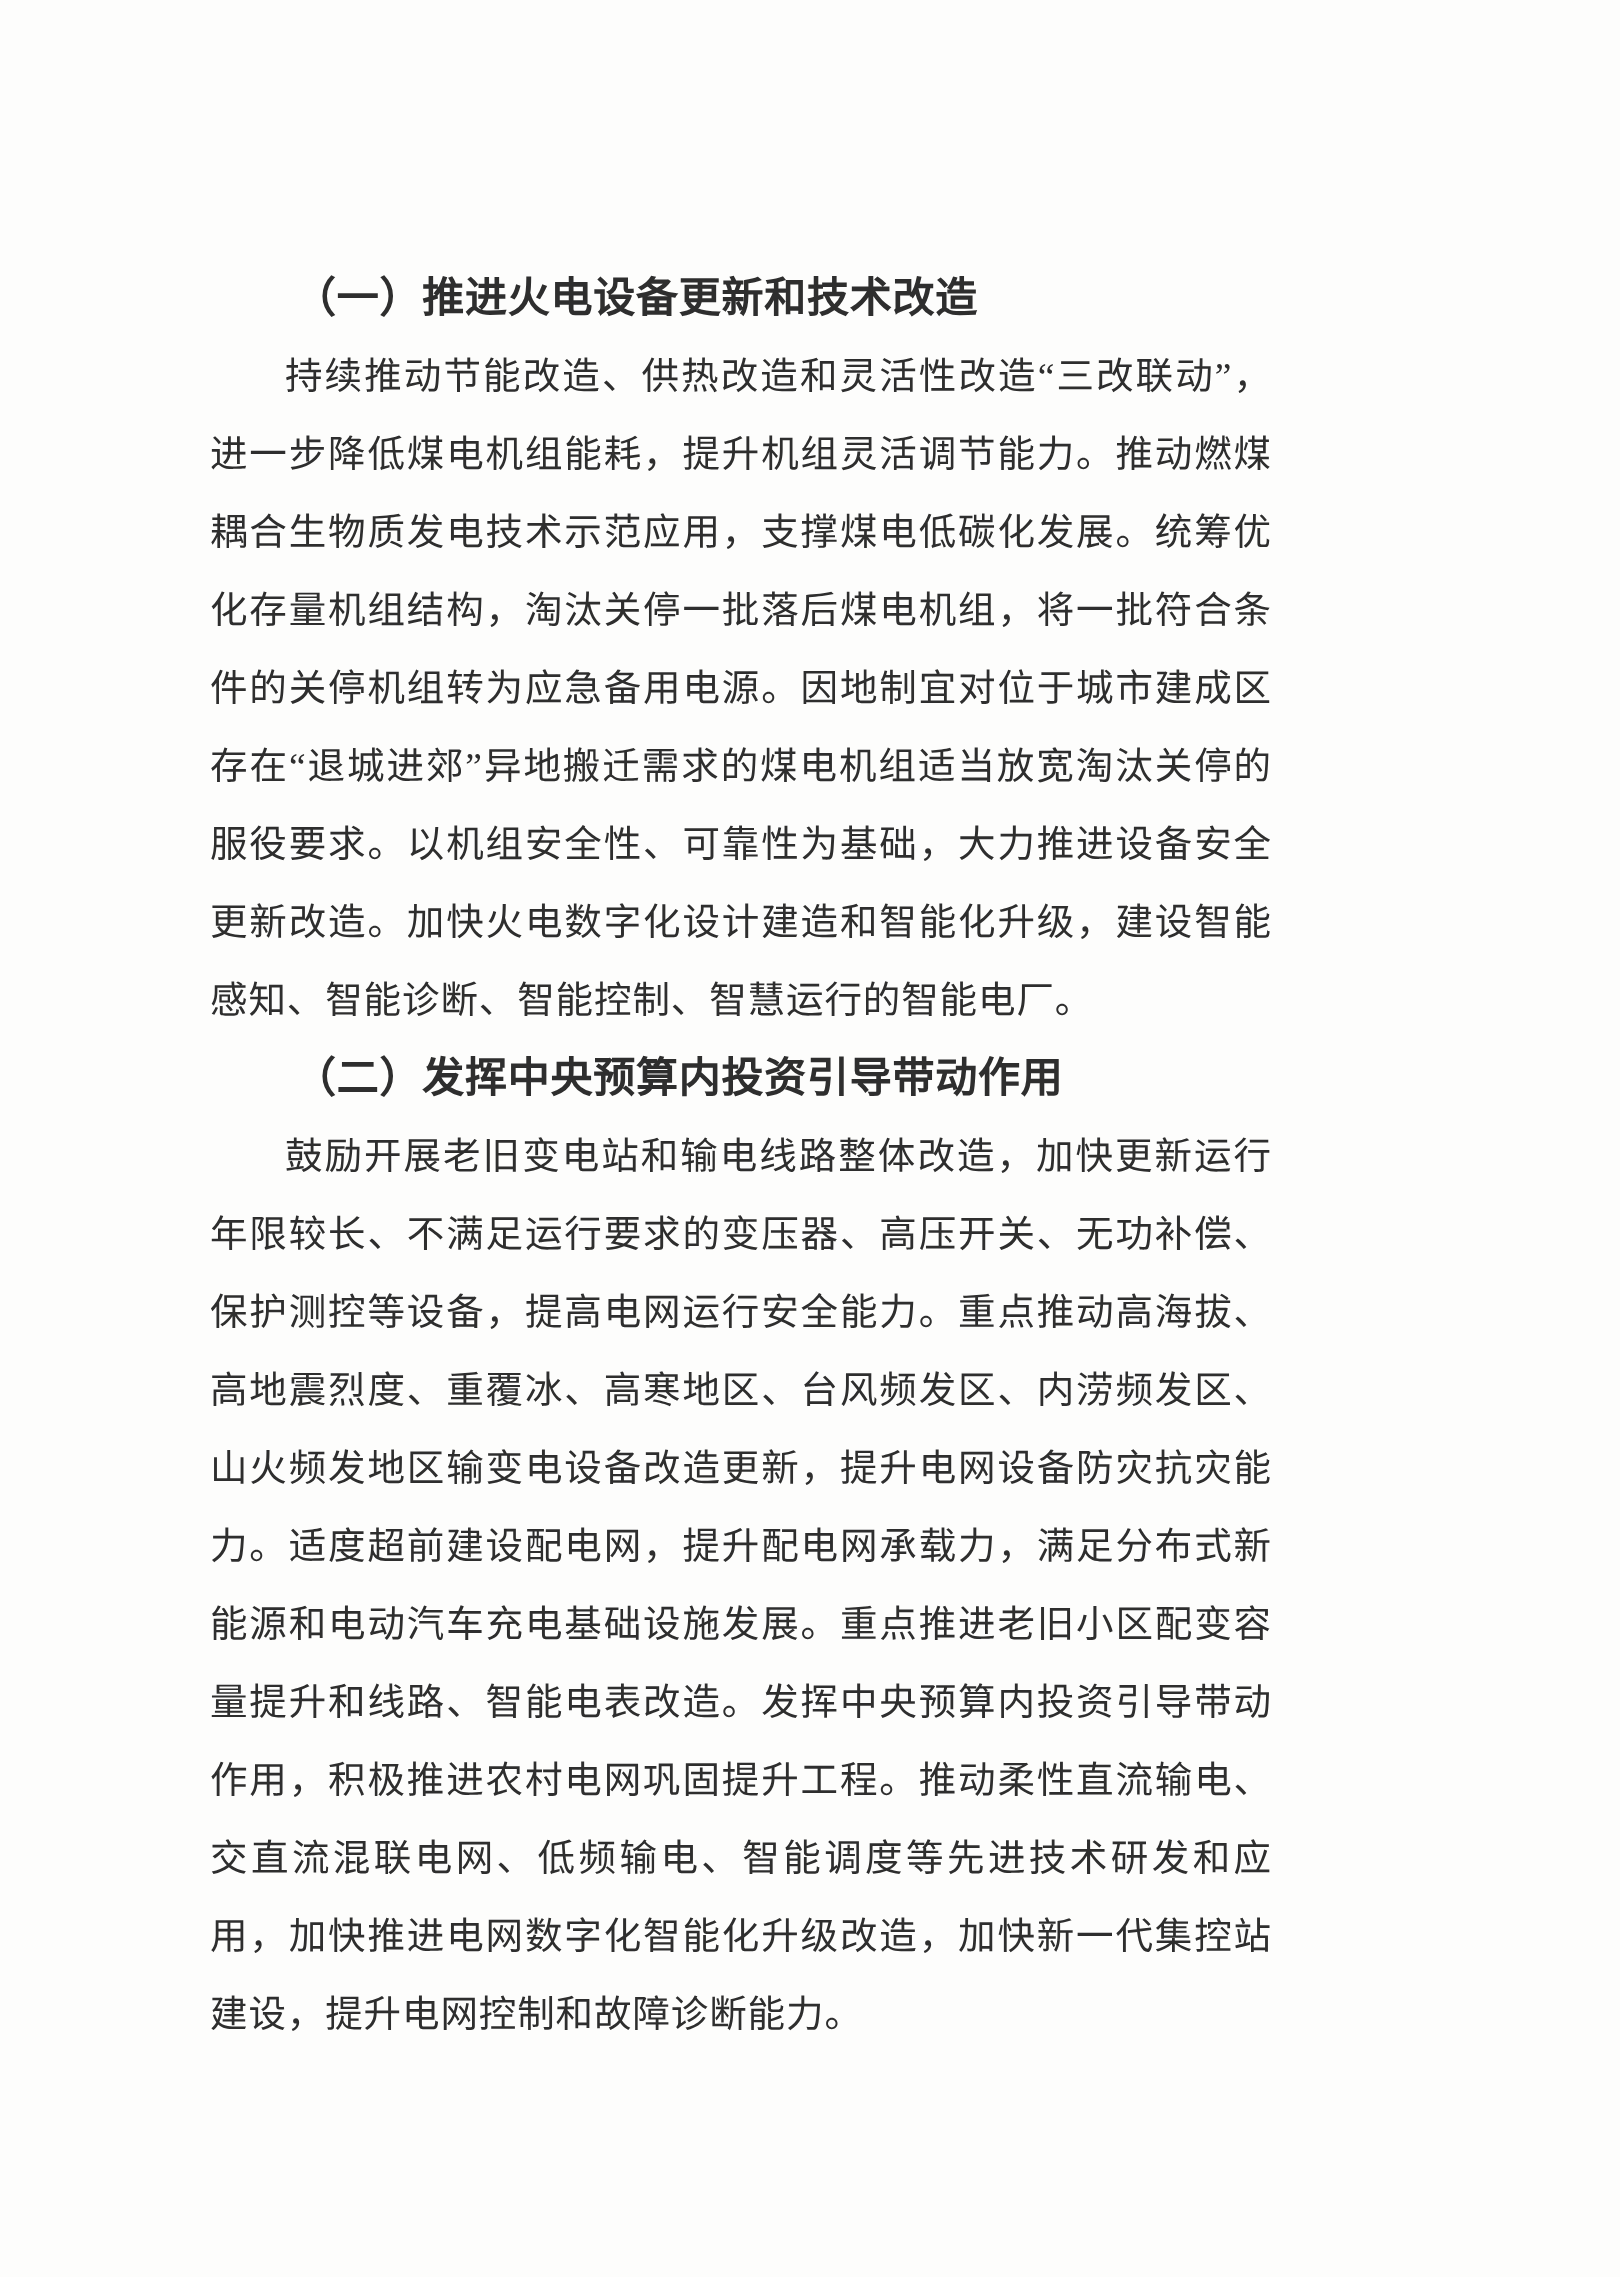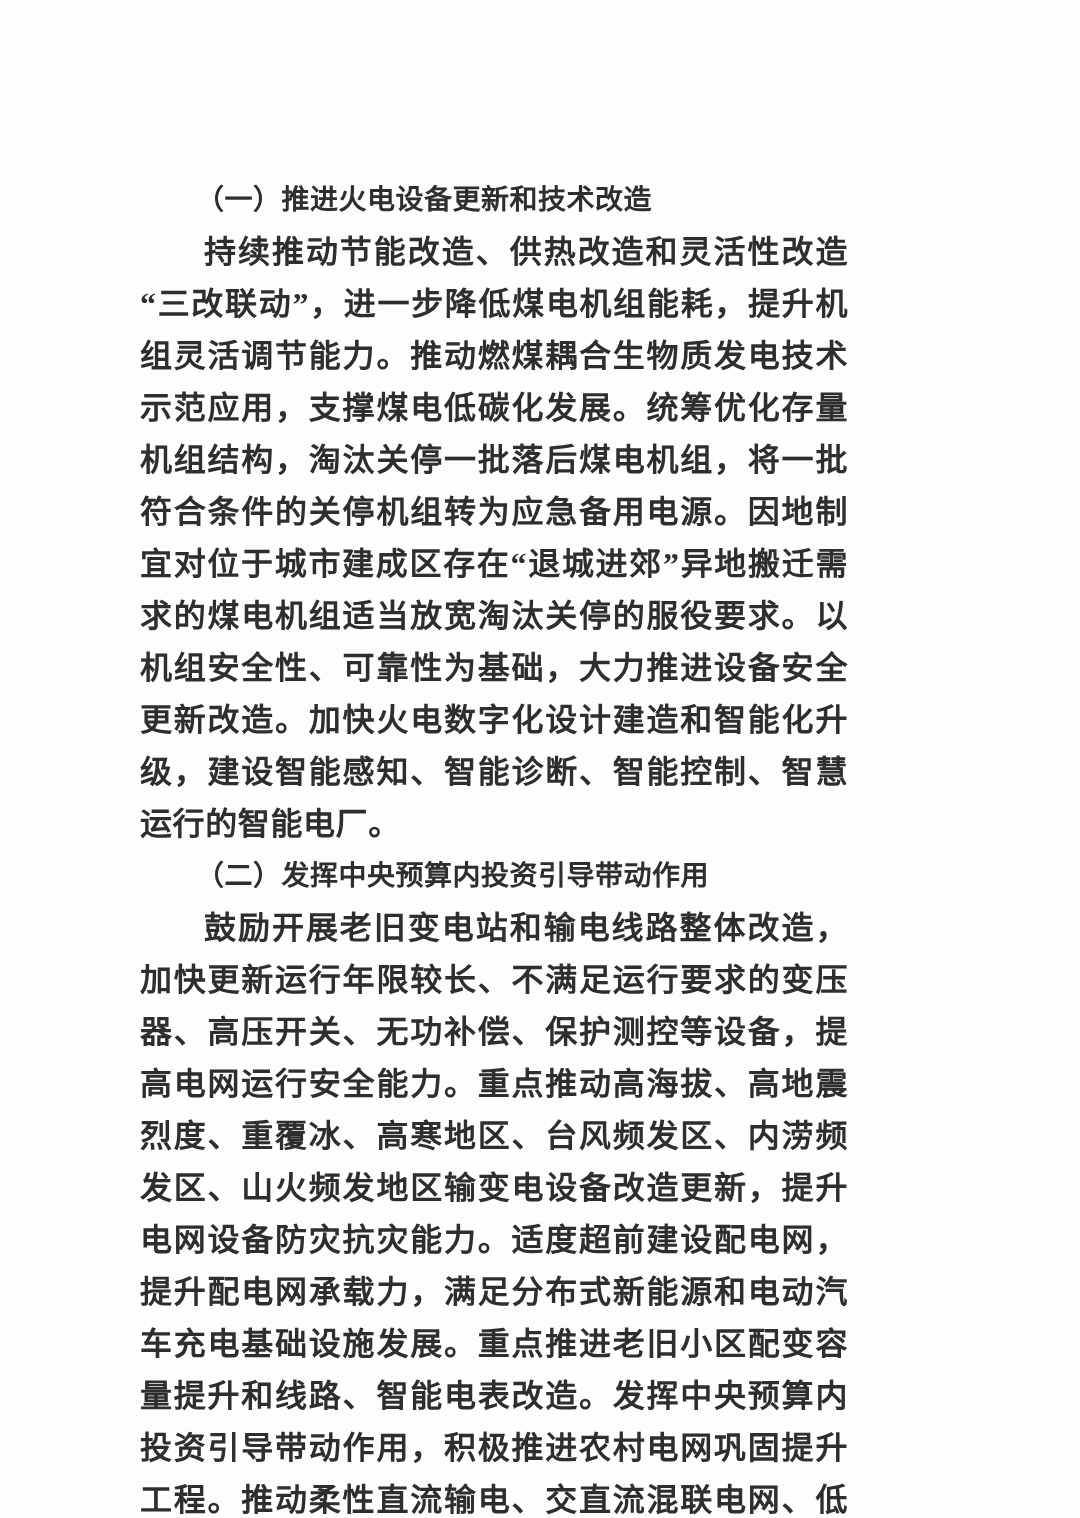--- a/index.html
+++ b/index.html
@@ -29,28 +29,27 @@
     margin: 0;
     font-size: 28px;
     font-weight: 700;
     line-height: 52px;
     text-indent: 2em;
     letter-spacing: 0.5px;
     white-space: nowrap;
   }
   .doc-paragraph {
     margin: 0;
-    font-size: 32px;
+    font-size: 25px;
     line-height: 52px;
     text-indent: 2em;
     text-align: justify;
     text-justify: inter-ideograph;
     letter-spacing: 0.6px;
     word-break: break-all;
-    font-weight: bold;
   }
 </style>
 </head>
 <body>
 
 <div class="page">
 
   <section class="doc-section">
     <h2 class="doc-heading">（一）推进火电设备更新和技术改造</h2>
     <p class="doc-paragraph">持续推动节能改造、供热改造和灵活性改造“三改联动”，进一步降低煤电机组能耗，提升机组灵活调节能力。推动燃煤耦合生物质发电技术示范应用，支撑煤电低碳化发展。统筹优化存量机组结构，淘汰关停一批落后煤电机组，将一批符合条件的关停机组转为应急备用电源。因地制宜对位于城市建成区存在“退城进郊”异地搬迁需求的煤电机组适当放宽淘汰关停的服役要求。以机组安全性、可靠性为基础，大力推进设备安全更新改造。加快火电数字化设计建造和智能化升级，建设智能感知、智能诊断、智能控制、智慧运行的智能电厂。</p>

